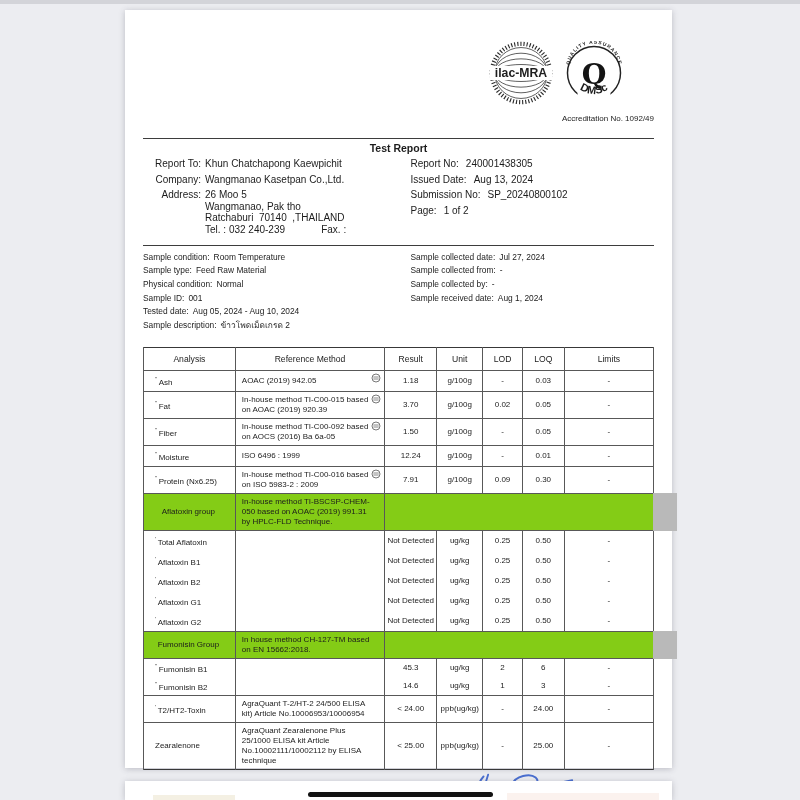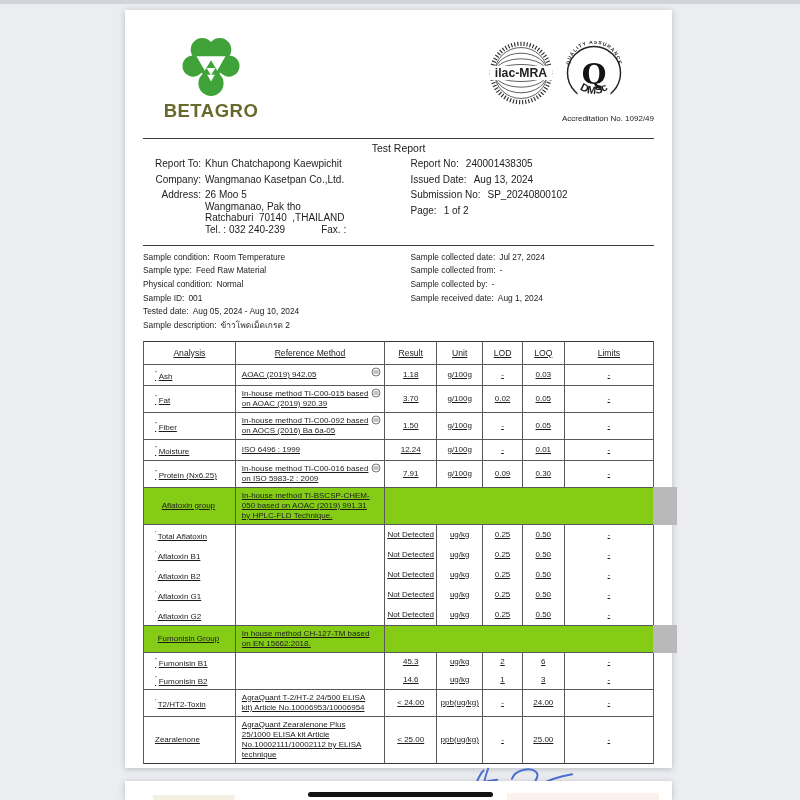--- a/index.html
+++ b/index.html
@@ -26,35 +26,35 @@
   .brand svg{display:block;margin:0 auto;}
   .brand-name{font-size:18.5px;font-weight:bold;letter-spacing:.5px;color:#676a2b;margin-top:2px;}
   .seals{position:absolute;right:16px;top:28px;width:168px;}
   .seal-ilac{position:absolute;left:0;top:2px;}
   .seal-q{position:absolute;left:74px;top:3px;}
   .accred{position:absolute;right:2px;top:76px;font-size:8px;color:#222;white-space:nowrap;}
 
   
   .doc{position:absolute;left:18px;right:18px;top:128px;}
   .rule{border:none;border-top:1.4px solid #3d3d3d;margin:0;}
-  .title{ text-align:center;font-weight:normal;font-size:10.5px;margin:3px 0 4px 0;}
+  .title{ text-align:center;font-weight:bold;font-size:10.5px;margin:3px 0 4px 0;}
 
   .info-grid{display:flex;margin-bottom:5px;}
   .info-col{width:50%;}
   .info-col.right{padding-left:12px;box-sizing:border-box;}
   .kv-row{display:flex;font-size:10px;line-height:11.5px;margin-bottom:4.2px;}
   .rpt .kv-label{width:58px;text-align:right;flex:none;}
   .rpt.right .kv-label{width:auto;text-align:right;margin-right:3px;}
   .kv-value{margin-left:4px;white-space:pre-wrap;}
   .smp .kv-row{margin-bottom:2.9px;line-height:10.8px;font-size:8.4px;}
   .smp .kv-label{flex:none;}
   .sample-grid{display:flex;border-top:1.4px solid #3d3d3d;padding-top:6px;margin-top:2px;padding-bottom:4px;}
 
   
-  table.results{width:100%;border-collapse:collapse;border:1.3px solid #383838;table-layout:fixed;font-size:8px;margin-top:3px;text-decoration:underline;}
+  table.results{width:100%;border-collapse:collapse;border:1.3px solid #383838;table-layout:fixed;font-size:8px;margin-top:9px;}
   .results col.c1{width:18%;} .results col.c2{width:29.3%;} .results col.c3{width:10.2%;}
   .results col.c4{width:9%;} .results col.c5{width:7.8%;} .results col.c6{width:8.2%;}
   .results col.c7{width:17.5%;}
   .results th{border-left:1px solid #585858;border-right:1px solid #585858;border-bottom:1px solid #585858;
     font-weight:normal;font-size:8.6px;height:20px;text-align:center;}
   .results td{border-left:1px solid #585858;border-right:1px solid #585858;vertical-align:middle;
     padding:3px 4px;line-height:10px;}
   .results tr.bt td{border-top:1px solid #585858;}
   .results td.c-analysis{padding-left:11px;}
   .results td.c-method{position:relative;padding-right:12px;padding-left:6px;}
@@ -72,36 +72,20 @@
   .sig-wrap{height:34px;position:relative;}
   .sig-wrap svg{position:absolute;left:62px;top:-4px;}
 </style>
 </head>
 <body>
 
 <div class="top-band"></div>
 
 <div class="page page1">
 
-  <div class="brand">
-    <svg width="58" height="62" viewBox="0 0 60 64">
-      <g fill="#3fa33a">
-        <circle cx="21" cy="14" r="12"></circle>
-          <circle cx="39" cy="14" r="12"></circle>
-        <circle cx="11.5" cy="31" r="11"></circle>
-          <circle cx="48.5" cy="31" r="11"></circle>
-        <circle cx="30" cy="49" r="13"></circle>
-          <circle cx="30" cy="28" r="14"></circle>
-      </g>
-      <path d="M30 47 L15 21 L45 21 Z" fill="#ffffff"></path>
-      <path d="M30 25 L39 40 L21 40 Z" fill="#3fa33a"></path>
-      <path d="M30 40.5 L25.5 33 L34.5 33 Z" fill="#ffffff"></path>
-    </svg>
-    <div class="brand-name">BETAGRO</div>
-  </div>
 
   <div class="seals">
     <svg class="seal-ilac" width="66" height="66" viewBox="0 0 70 70">
       <circle cx="35" cy="35" r="31" fill="none" stroke="#2c2c2c" stroke-width="4.5" stroke-dasharray="1.2 2.1"></circle>
       <g fill="none" stroke="#2c2c2c" stroke-width="0.8">
         <ellipse cx="35" cy="35" rx="28" ry="27"></ellipse>
           <ellipse cx="35" cy="35" rx="28" ry="21"></ellipse>
         <ellipse cx="35" cy="35" rx="28" ry="15"></ellipse>
           <ellipse cx="35" cy="35" rx="28" ry="9"></ellipse>
         <ellipse cx="35" cy="35" rx="28" ry="4"></ellipse>

